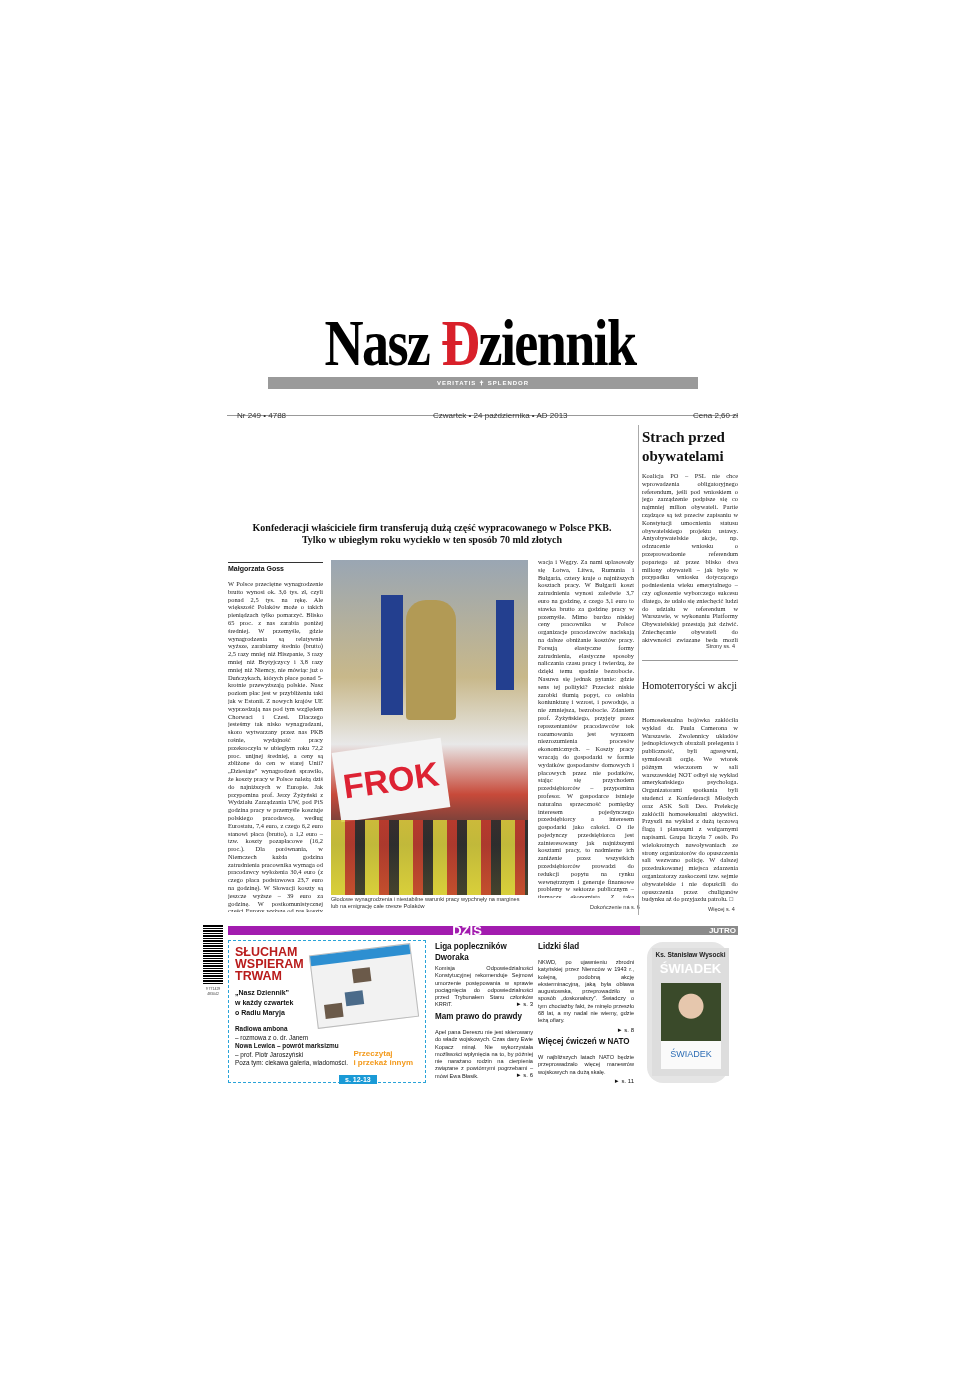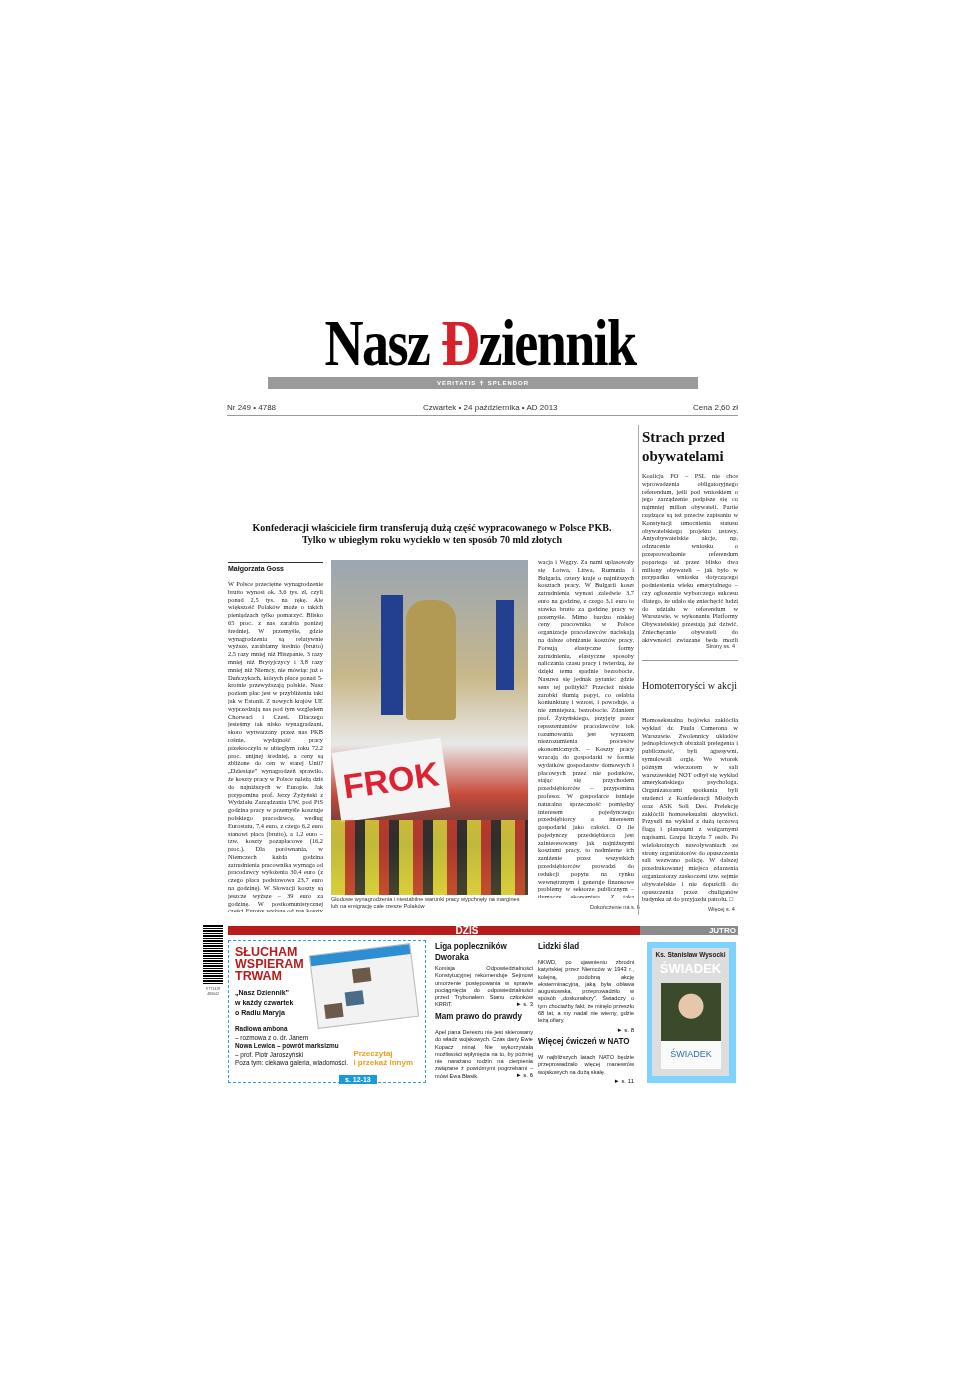--- a/index.html
+++ b/index.html
@@ -2,52 +2,52 @@
 <html><head>
 <meta charset="utf-8">
 <style>
   html, body { margin:0; padding:0; background:#fff; }
   body { width:960px; height:1376px; position:relative; overflow:hidden; font-family:"Liberation Serif", serif; color:#111; }
   .abs { position:absolute; }
   .masthead { left:270px; top:306px; width:420px; text-align:center; font-family:"Liberation Serif", serif; font-weight:bold; font-size:66px; letter-spacing:-2px; transform:scaleX(0.82); transform-origin:center; line-height:74px; color:#000; }
   .masthead .red { color:#d8202a; }
   .motto-bar { left:268px; top:377px; width:430px; height:12px; background:#9a9a9a; color:#fff; font-family:"Liberation Sans", sans-serif; font-size:6px; font-weight:bold; letter-spacing:1px; text-align:center; line-height:12px; }
   .meta-row { left:227px; top:403px; width:511px; height:12px; font-family:"Liberation Sans", sans-serif; font-size:8px; color:#333; border-bottom:1px solid #999; }
-  .meta-row span { position:absolute; top:0; }
+  .meta-row span { position:absolute; top:8px;margin-left:10px; }
   .headline { left:228px; top:423px; width:408px; text-align:center; font-weight:bold; font-size:46px; line-height:46px; }
   .deck { left:228px; top:522px; width:408px; text-align:center; font-weight:bold; font-size:10px; line-height:12px; }
   .byline { left:228px; top:562px; width:95px; font-family:"Liberation Sans", sans-serif; font-size:7px; font-weight:bold; border-top:1px solid #333; padding-top:2px; }
   .col { font-size:6.4px; line-height:7.8px; text-align:justify; color:#222; overflow:hidden; }
   .photo { left:331px; top:560px; width:197px; height:335px; background:linear-gradient(180deg,#9aa6b3 0%,#c8b88a 35%,#e8e8e8 55%,#c74a3a 70%,#3a3a3a 85%,#d9cf3a 100%); overflow:hidden; }
   .photo .statue { position:absolute; left:75px; top:40px; width:50px; height:120px; background:#b29a55; border-radius:20px 20px 4px 4px; }
   .photo .flag-blue { position:absolute; left:50px; top:35px; width:22px; height:120px; background:#233f8f; }
   .photo .flag-blue2 { position:absolute; left:165px; top:40px; width:18px; height:90px; background:#233f8f; }
   .photo .banner { position:absolute; left:5px; top:185px; width:110px; height:70px; background:#f4f4f4; color:#d23; font-family:"Liberation Sans",sans-serif; font-weight:bold; font-size:34px; line-height:70px; text-align:center; transform:rotate(-8deg); }
   .photo .crowd { position:absolute; left:0; top:260px; width:197px; height:75px; background:repeating-linear-gradient(90deg,#d9cf3a 0 14px,#c0392b 14px 24px,#2b2b2b 24px 34px); opacity:.85; }
   .caption { left:331px; top:896px; width:197px; font-family:"Liberation Sans", sans-serif; font-size:5.6px; line-height:7px; color:#333; }
   .refnote { font-family:"Liberation Sans", sans-serif; font-size:5.5px; color:#333; }
   .vrule { background:#aaa; width:1px; }
   .side-title { font-size:15px; line-height:19px; font-weight:bold; }
   .side-title2 { font-size:10px; line-height:18px; font-weight:normal; }
-  .dzis-bar { left:228px; top:926px; width:478px; height:9px; background:#b91c1c; color:#fff; font-family:"Liberation Sans", sans-serif; font-weight:bold; font-size:10px; line-height:9px; text-align:center; }
+  .dzis-bar { left:228px; top:926px; width:478px; height:9px; background:#a21caf; color:#fff; font-family:"Liberation Sans", sans-serif; font-weight:bold; font-size:13px; line-height:9px; text-align:center; }
   .jutro-bar { left:640px; top:926px; width:98px; height:9px; background:#8a8a8a; color:#fff; font-family:"Liberation Sans", sans-serif; font-weight:bold; font-size:8px; line-height:9px; text-align:right; padding-right:2px; box-sizing:border-box; }
   .promo { left:228px; top:940px; width:198px; height:143px; border:1px dashed #29a3d8; box-sizing:border-box; font-family:"Liberation Sans", sans-serif; }
   .promo .big { position:absolute; left:6px; top:5px; color:#b91c1c; font-weight:bold; font-size:12.5px; line-height:12px; }
   .promo .sub { position:absolute; left:6px; top:47px; font-weight:bold; font-size:7px; line-height:10px; color:#111; }
   .promo .items { position:absolute; left:6px; top:84px; font-size:6.4px; line-height:8.5px; color:#111; }
   .promo .items b { font-weight:bold; }
   .promo .thumb { position:absolute; left:84px; top:8px; width:100px; height:72px; background:#f2f2f2; border:1px solid #bbb; transform:rotate(-7deg); }
   .promo .thumb .top { height:10px; background:#2d8fd1; }
   .promo .thumb .pic { position:absolute; width:18px; height:14px; background:#6b5a4a; }
   .promo .cta { position:absolute; right:12px; top:108px; color:#f39a1c; font-weight:bold; font-size:8px; line-height:9px; }
   .promo .pg { position:absolute; left:110px; top:134px; background:#1a9ad6; color:#fff; font-size:7px; font-weight:bold; padding:0 6px; line-height:9px; }
   .teaser-h { font-family:"Liberation Sans", sans-serif; font-weight:bold; font-size:9.5px; line-height:11px; transform:scaleX(.85); transform-origin:left; white-space:nowrap; }
   .teaser-b { font-family:"Liberation Sans", sans-serif; font-size:5.6px; line-height:7.3px; text-align:justify; color:#222; }
   .teaser-ref { font-family:"Liberation Sans", sans-serif; font-size:6px; text-align:right; }
-  .book { left:647px; top:942px; width:89px; height:141px; background:#7dd3fc; }
+  .book { left:647px; top:942px; width:81px; height:141px; background:#e5e5e5;border-radius:16px; }
   .book .inner { position:absolute; left:5px; top:6px; width:77px; height:128px; background:#ddd; }
   .book .author { position:absolute; left:0; top:3px; width:77px; text-align:center; font-family:"Liberation Sans",sans-serif; font-weight:bold; font-size:6.5px; color:#222; }
   .book .title { position:absolute; left:0; top:13px; width:77px; text-align:center; font-family:"Liberation Sans",sans-serif; font-weight:bold; font-size:13px; color:#fff; }
   .book .cover { position:absolute; left:9px; top:35px; width:60px; height:86px; background:#fafafa; }
   .book .cover .photo2 { position:absolute; left:0; top:0; width:60px; height:58px; background:radial-gradient(circle at 50% 40%,#e6c7ad 0 12px,#3a4a2a 13px); }
   .book .cover .t2 { position:absolute; left:0; top:66px; width:60px; text-align:center; font-family:"Liberation Sans",sans-serif; font-size:9px; color:#2d6db5; }
   .barcode { left:203px; top:924px; width:20px; height:60px; background:repeating-linear-gradient(0deg,#000 0 1px,#fff 1px 2px,#000 2px 4px,#fff 4px 5px); }
   .barcode-text { left:203px; top:987px; width:20px; font-family:"Liberation Sans",sans-serif; font-size:3.5px; line-height:5px; color:#444; text-align:center; }
 </style>
 </head>

